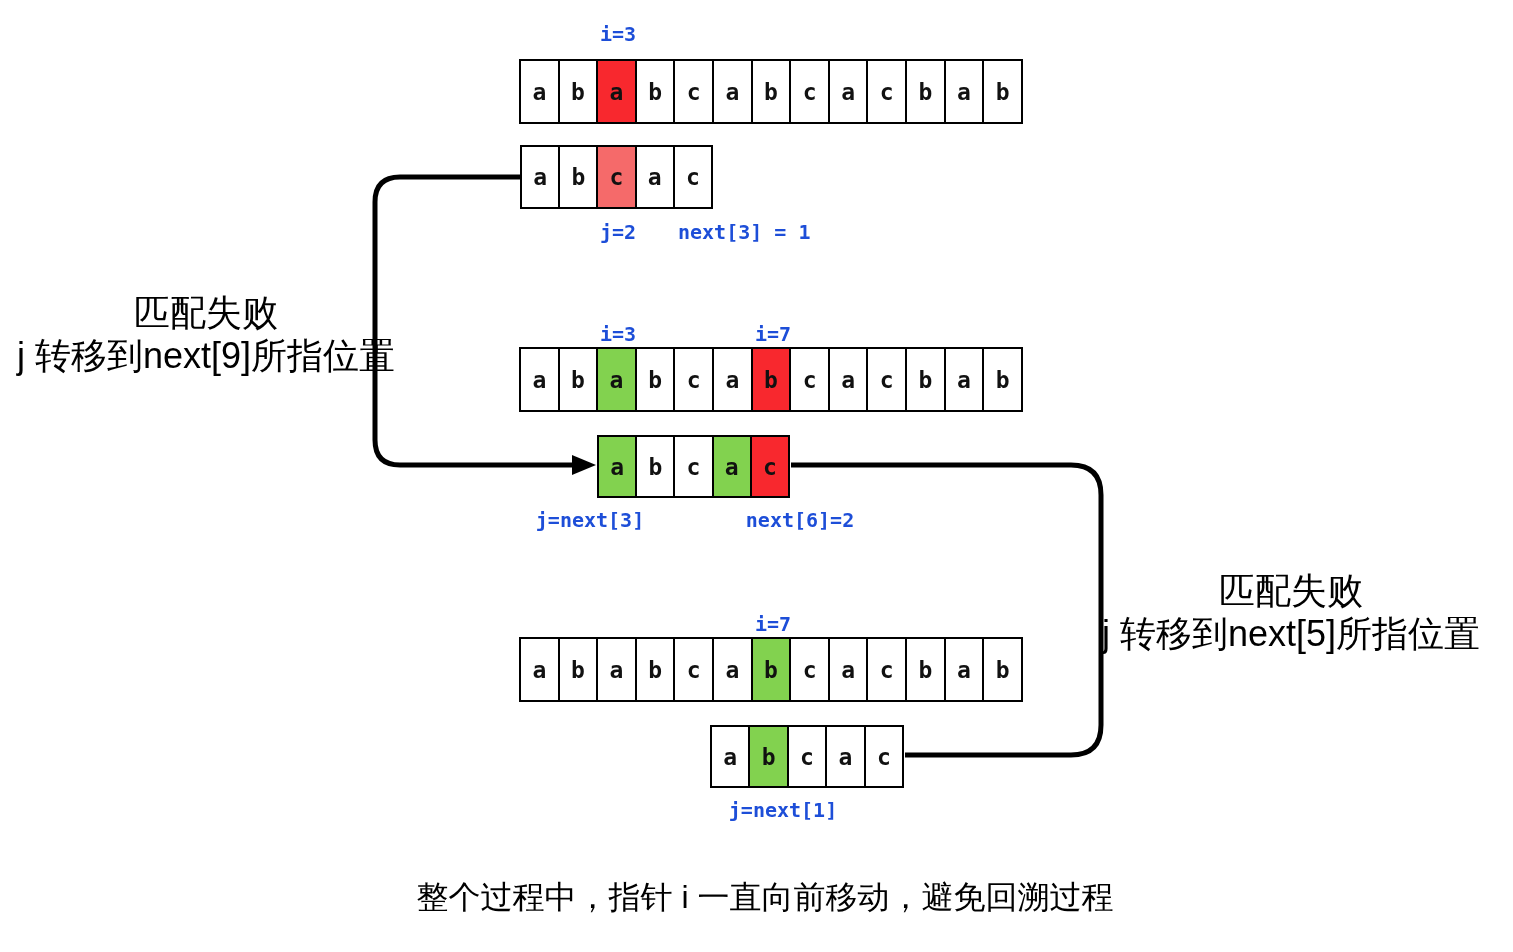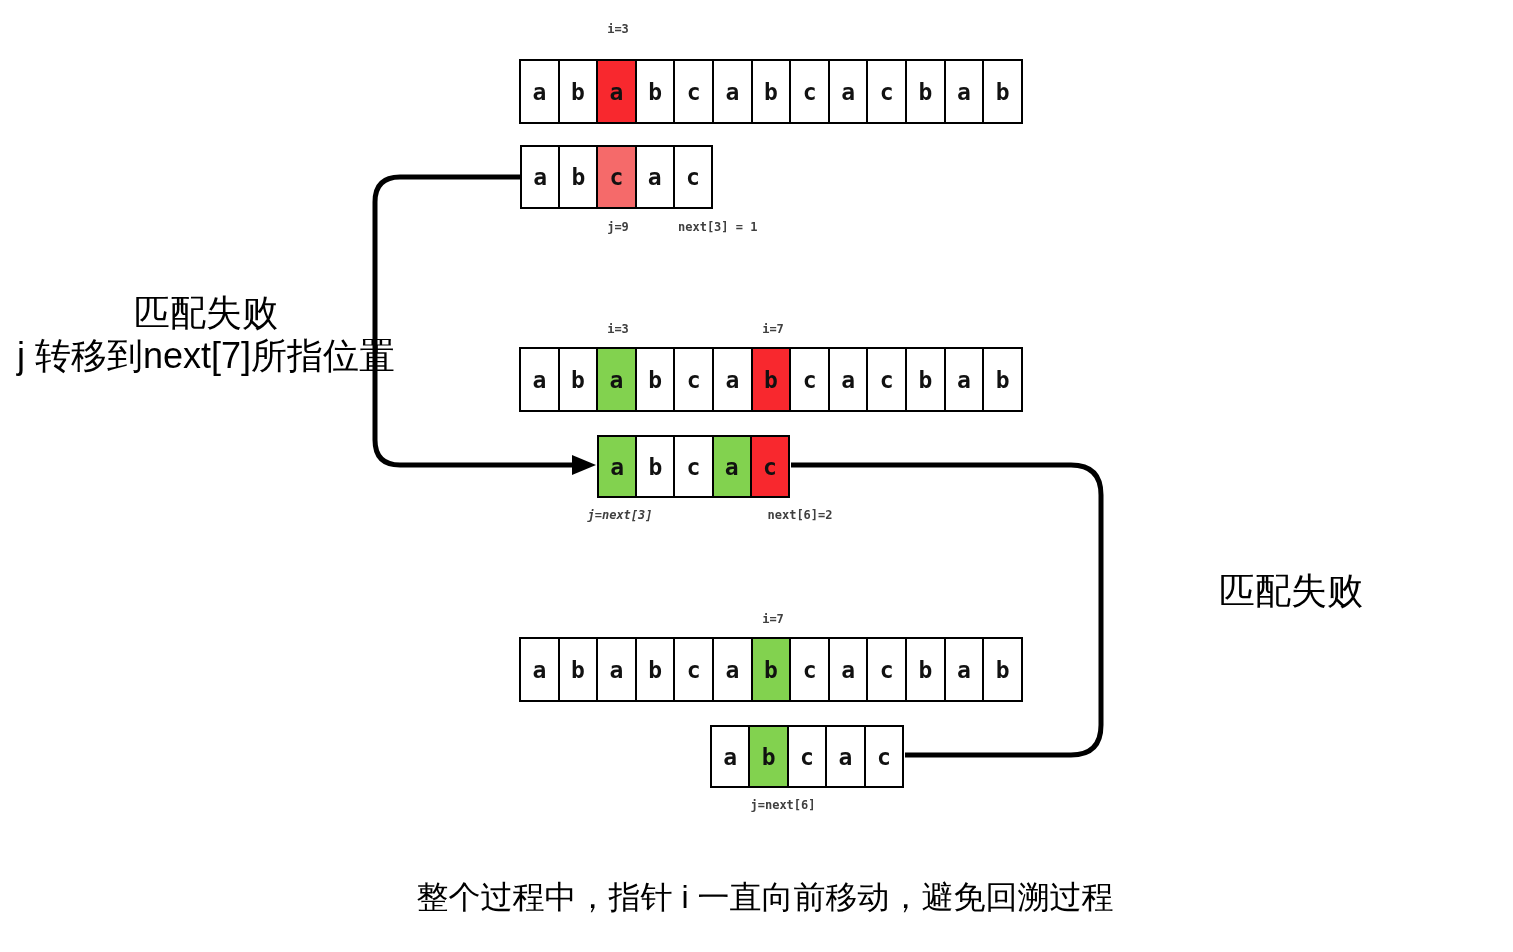--- a/index.html
+++ b/index.html
@@ -27,23 +27,23 @@
     font-family:"DejaVu Sans Mono","Liberation Mono",monospace;
     font-weight:bold;
     font-size:23px;
     color:#111;
     background:#fff;
   }
   .cell:last-child{border-right:none;}
   .mono-label{
     position:absolute;
     font-family:"DejaVu Sans Mono","Liberation Mono",monospace;
-    font-size:12px;
+    font-size:20px;
     font-weight:600;
-    color:#404040;
+    color:#1d4ed8;
     white-space:pre;
   }
   .mono-label.center{transform:translateX(-50%);}
   .annot{
     position:absolute;
     transform:translateX(-50%);
     text-align:center;
     font-family:"Liberation Sans","DejaVu Sans",sans-serif;
     font-size:36px;
     line-height:43px;
@@ -136,34 +136,35 @@
       <div class="cell-row" style="left: 710px; top: 725px; width: 194px; height: 63px;">
         <div class="cell">a</div>
         <div class="cell" style="background: rgb(130, 210, 79);">b</div>
         <div class="cell">c</div>
         <div class="cell">a</div>
         <div class="cell">c</div>
       </div>
     </div>
   <div id="labels-container">
       <div class="mono-label center" style="left: 618px; top: 22px;">i=3</div>
-      <div class="mono-label center" style="left: 618px; top: 220px;">j=9</div>
+      <div class="mono-label center" style="left: 618px; top: 220px;">j=2</div>
       <div class="mono-label" style="left: 678px; top: 220px;">next[3] = 1</div>
       <div class="mono-label center" style="left: 618px; top: 322px;">i=3</div>
       <div class="mono-label center" style="left: 773px; top: 322px;">i=7</div>
-      <div class="mono-label center" style="left: 620px; top: 508px; font-style: italic;">j=next[3]</div>
+      <div class="mono-label center" style="left: 590px; top: 508px;">j=next[3]</div>
       <div class="mono-label center" style="left: 800px; top: 508px;">next[6]=2</div>
       <div class="mono-label center" style="left: 773px; top: 612px;">i=7</div>
-      <div class="mono-label center" style="left: 783px; top: 798px;">j=next[6]</div>
+      <div class="mono-label center" style="left: 783px; top: 798px;">j=next[1]</div>
     </div>
 
   <div class="annot" style="left:206px;top:291px;">
     <div>匹配失败</div>
-    <div>j 转移到next[7]所指位置</div>
+    <div>j 转移到next[9]所指位置</div>
   </div>
 
   <div class="annot" style="left:1291px;top:569px;">
     <div>匹配失败</div>
+    <div>j 转移到next[5]所指位置</div>
   </div>
 
   <div class="caption" style="left:745px;top:876px;margin-left:20px;">整个过程中，指针 i 一直向前移动，避免回溯过程</div>
 
 </div>
 
 </body></html>

